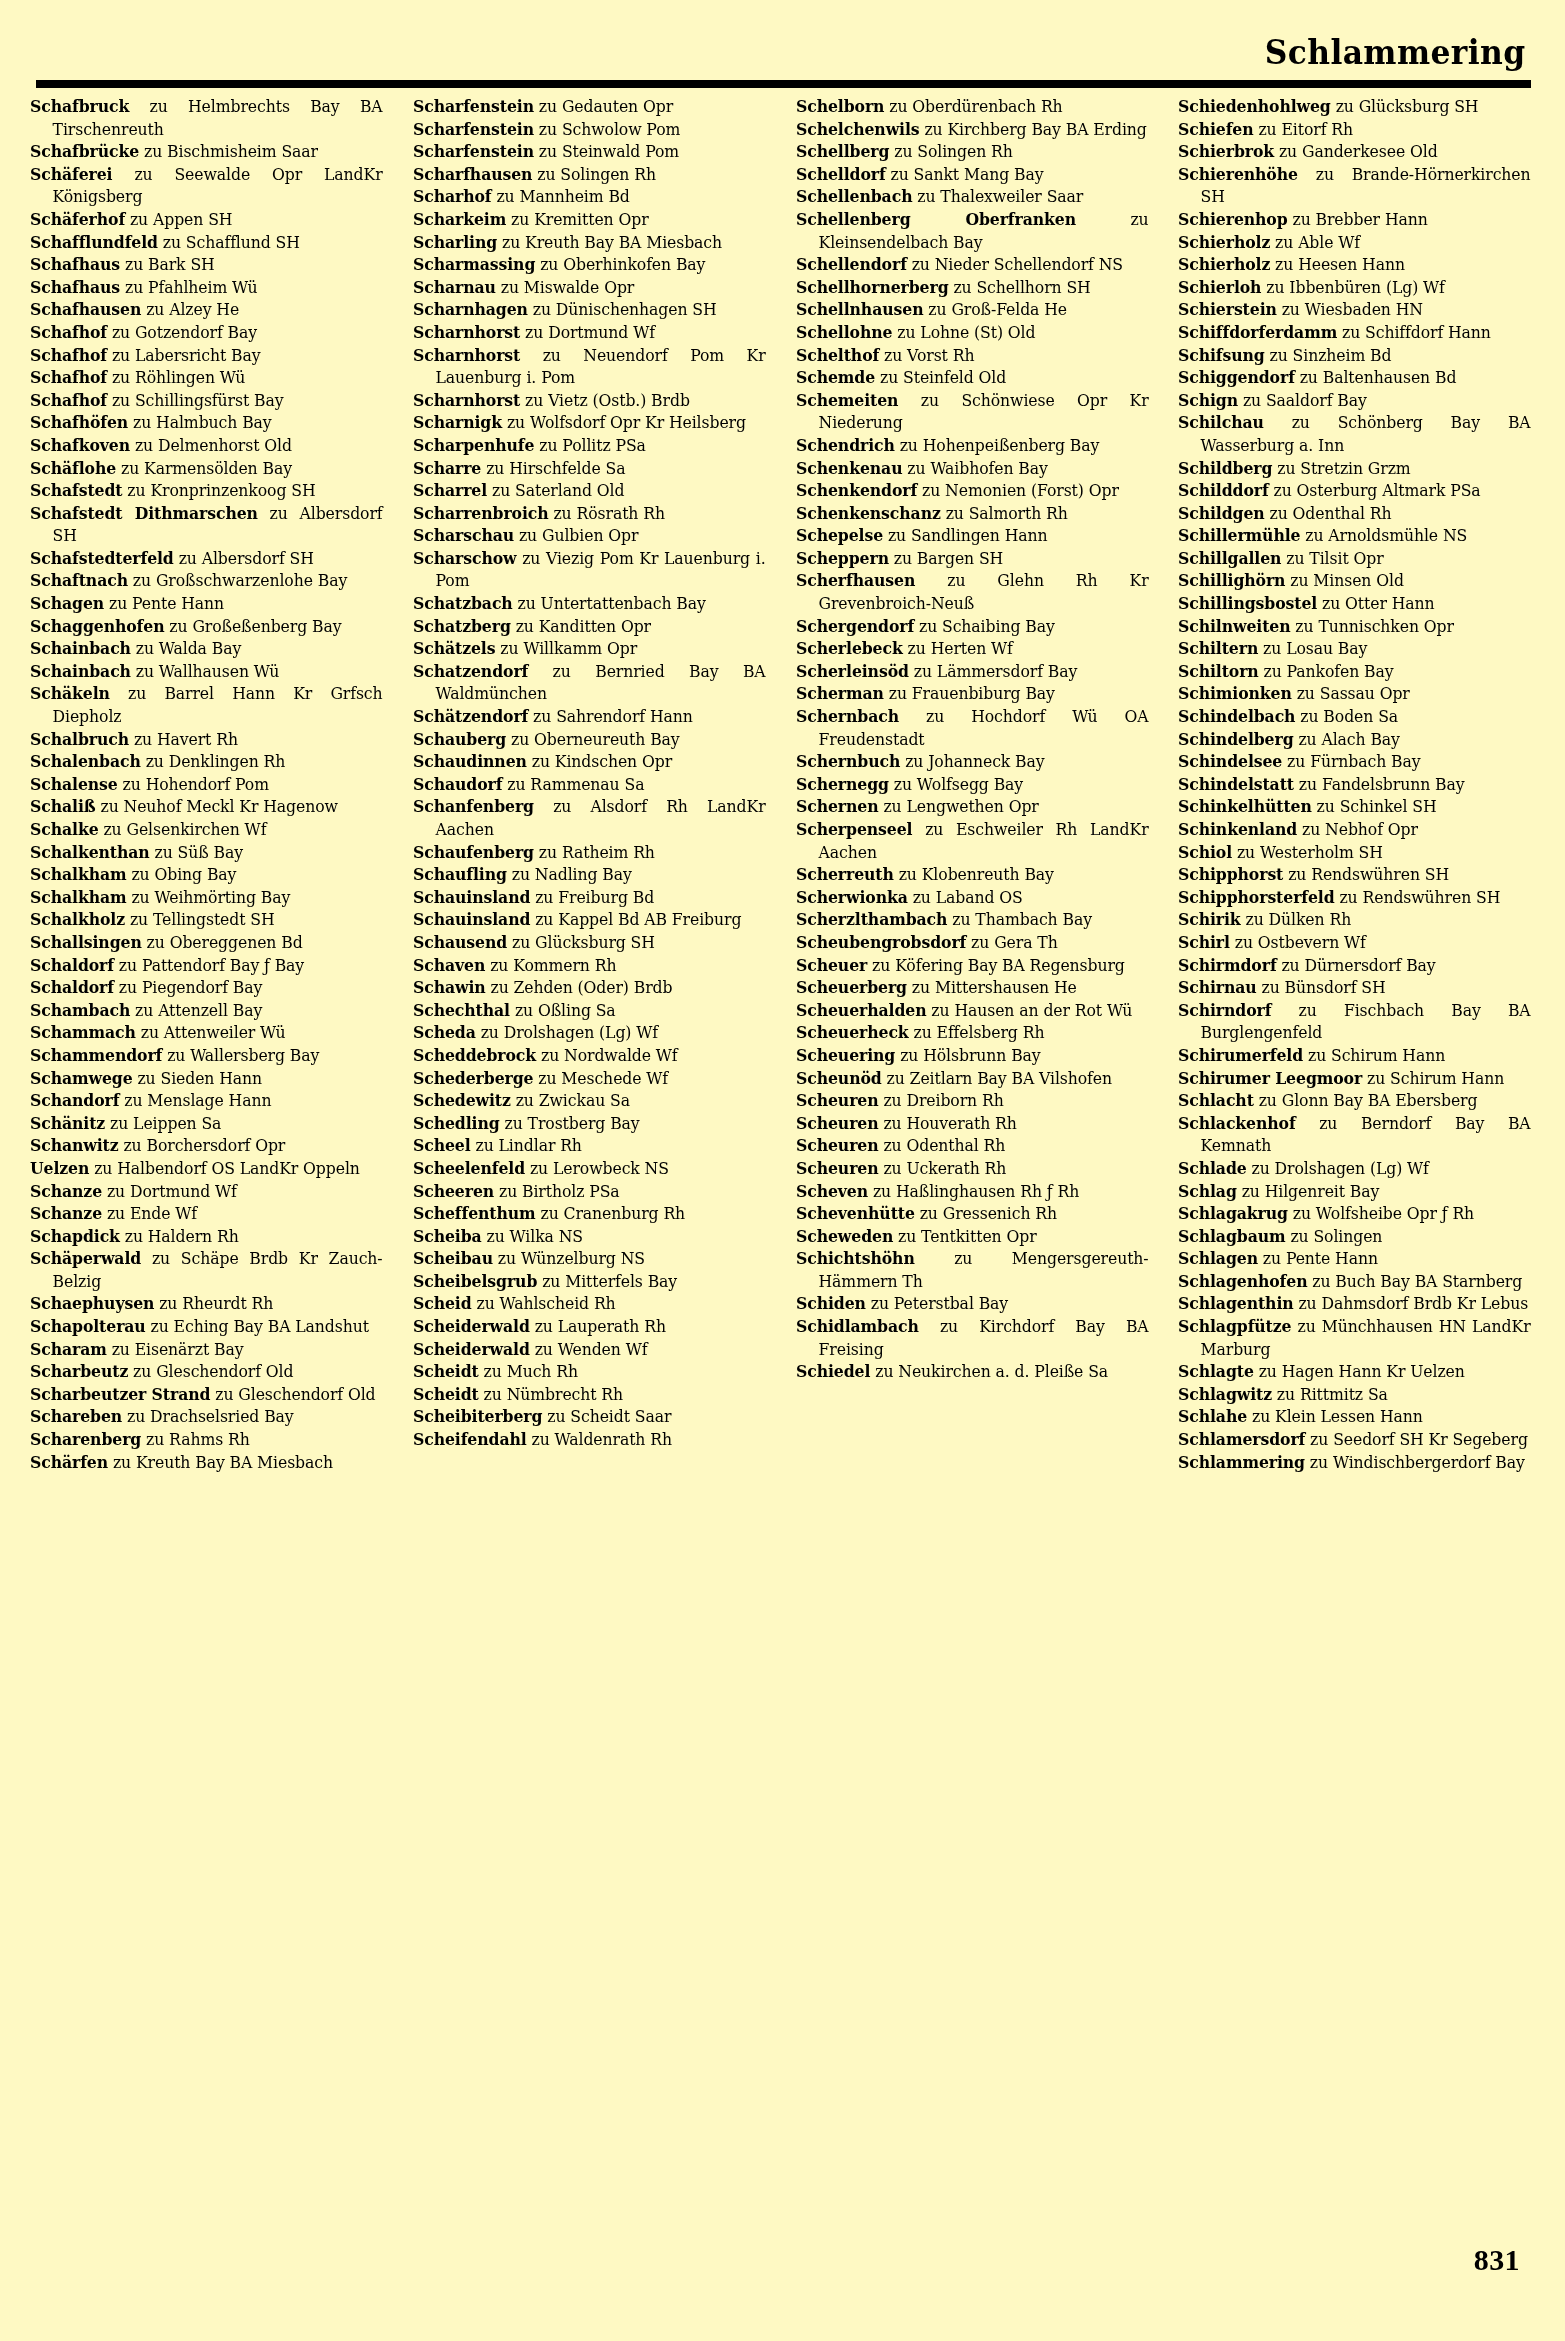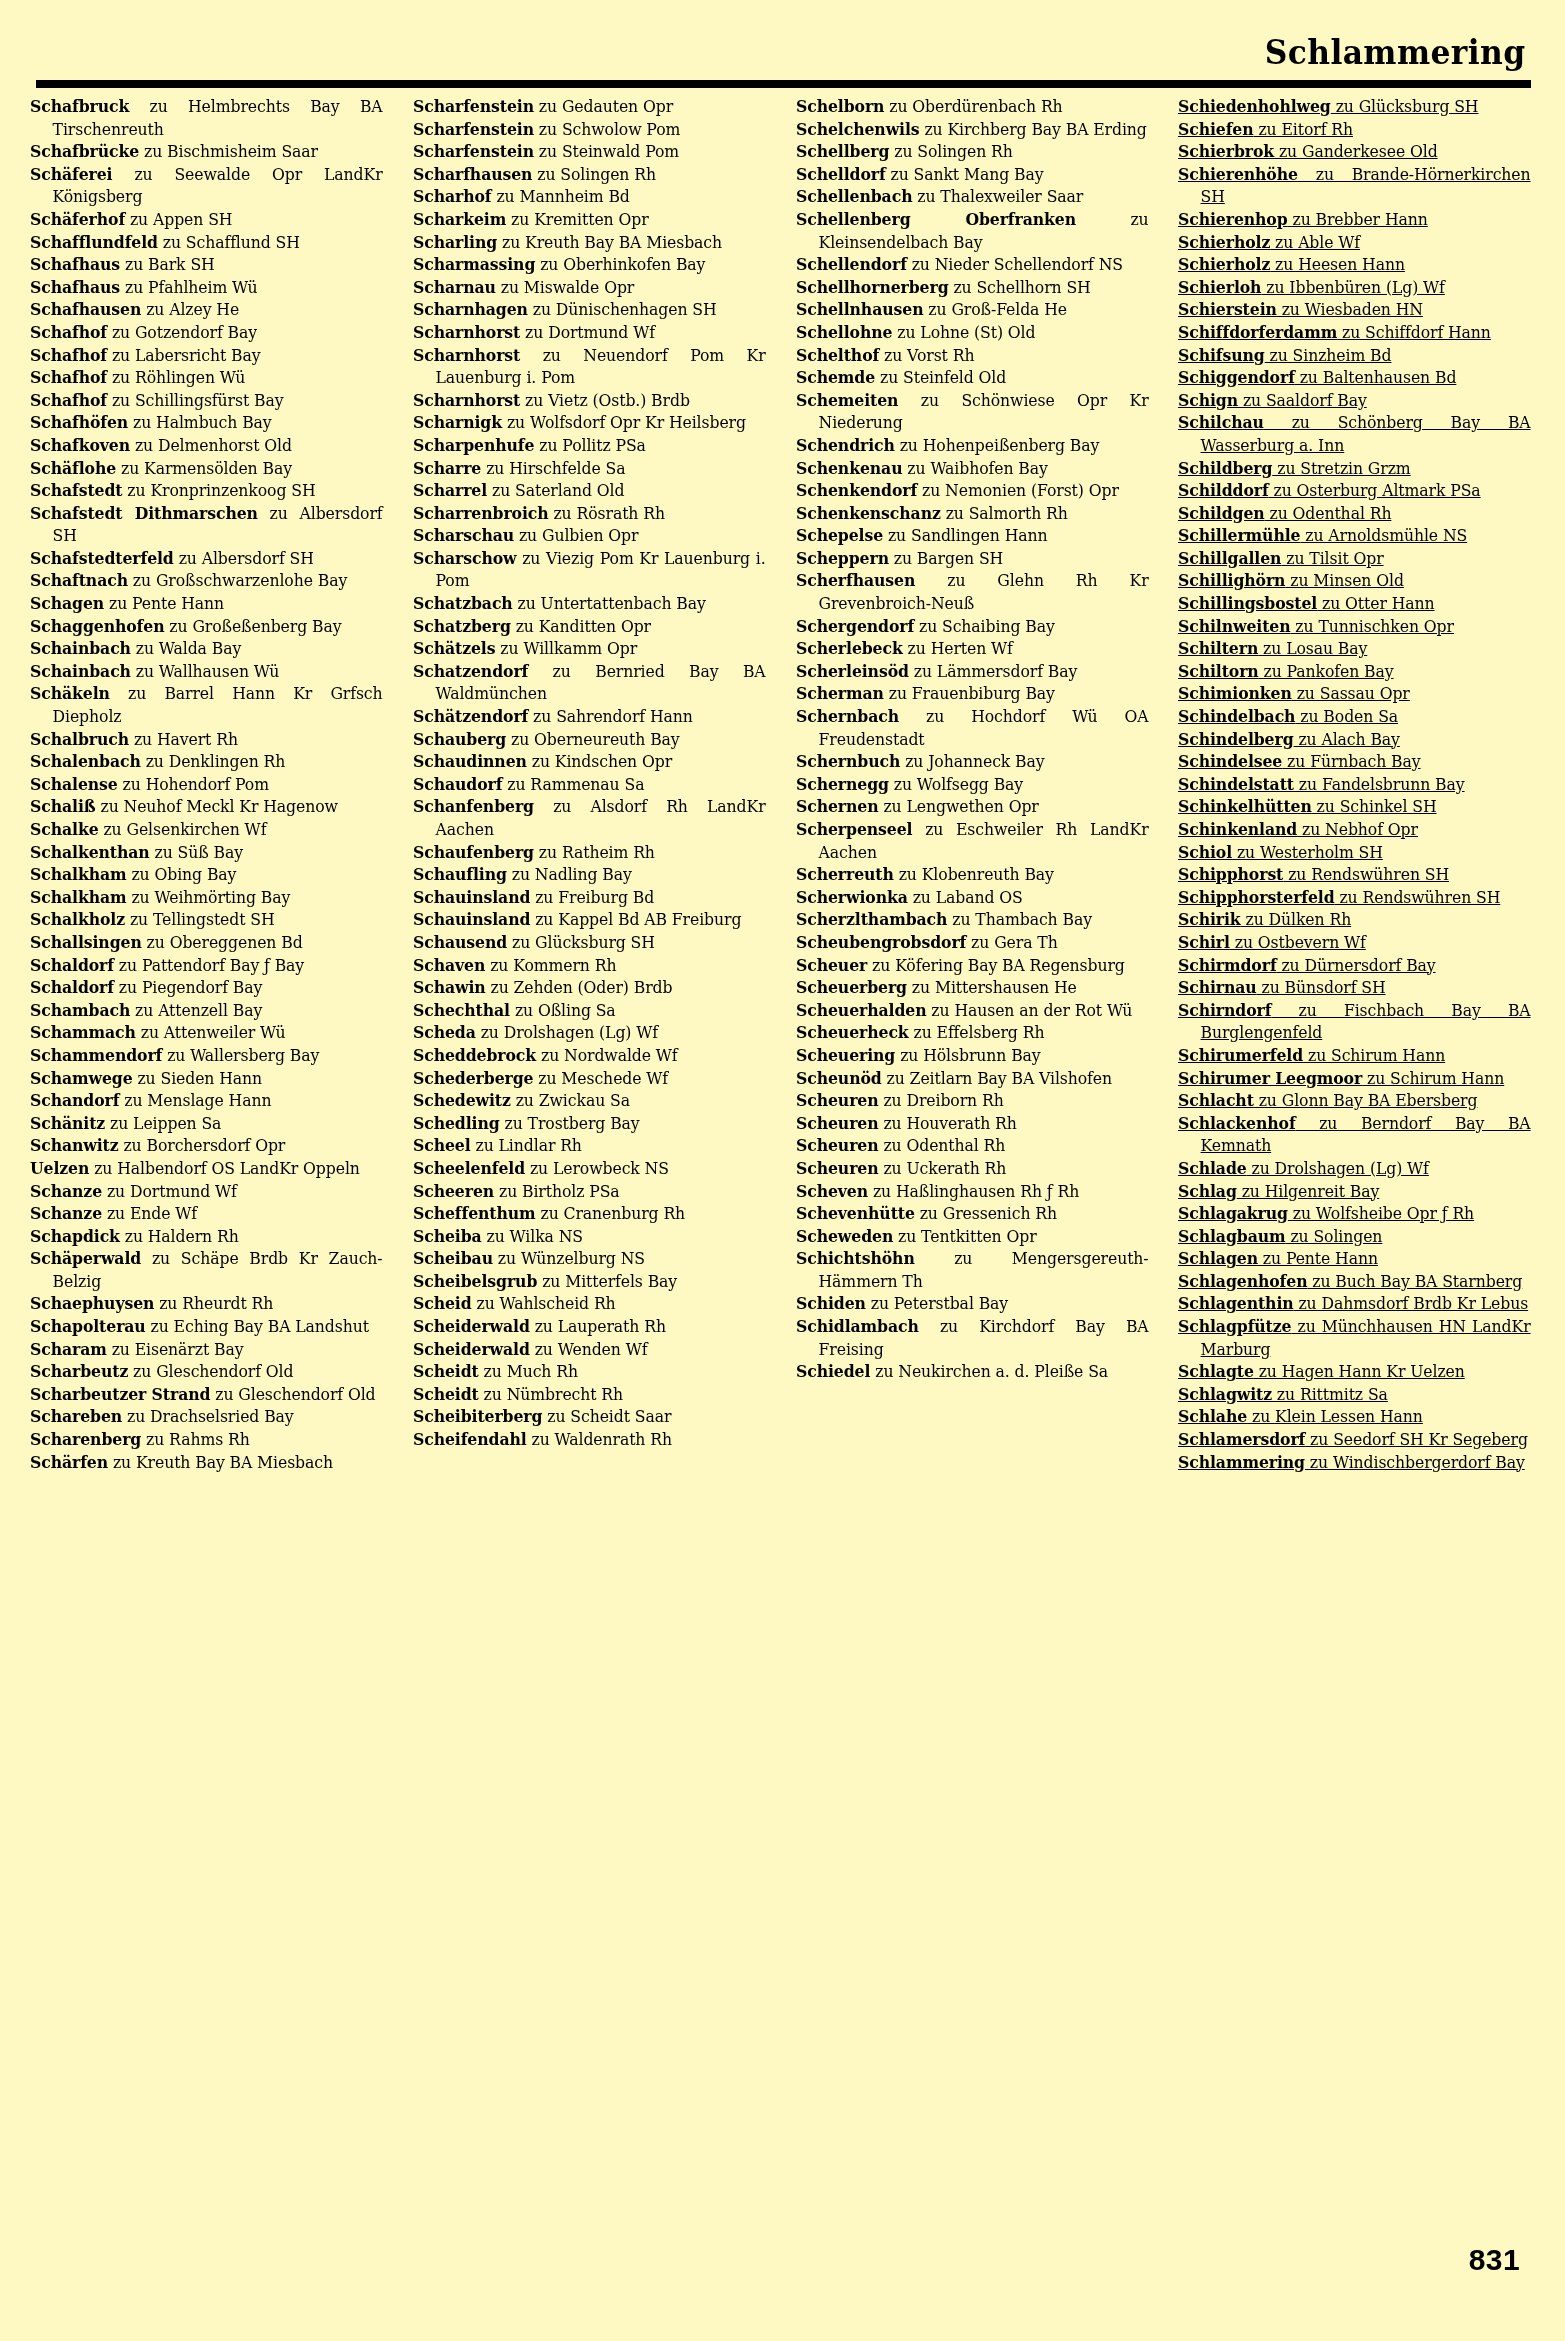--- a/index.html
+++ b/index.html
@@ -62,42 +62,42 @@
     flex-direction: row;
     align-items: flex-start;
     gap: 8px;
   }
   .col {
     width: 366px;
     margin-right: 15px;
     font-size: 16px;
     line-height: 22.6px;
   }
-  .col:last-child { margin-right: 0; text-decoration: underline; }
+  .col:last-child { margin-right: 0; }
 
   .entry {
     margin: 0;
     padding: 0 0 0 23px;
     text-indent: -23px;
     text-align: justify;
     text-justify: inter-word;
     word-spacing: 0px;
     font-weight: 400;
     letter-spacing: -0.1px;
     transform: scaleX(0.98);
     transform-origin: left top;
   }
   .entry .kw {
     font-weight: 700;
   }
   .page-number {
     position: absolute;
     right: 46px;
     bottom: 65px;
-    font-family: Liberation Sans, sans-serif;
+    font-family: Liberation Serif, serif;
     font-weight: 700;
     font-size: 30px;
     letter-spacing: 0.4px;
   }
 </style>
 </head>
 <body>
 
 <div class="page">
 

